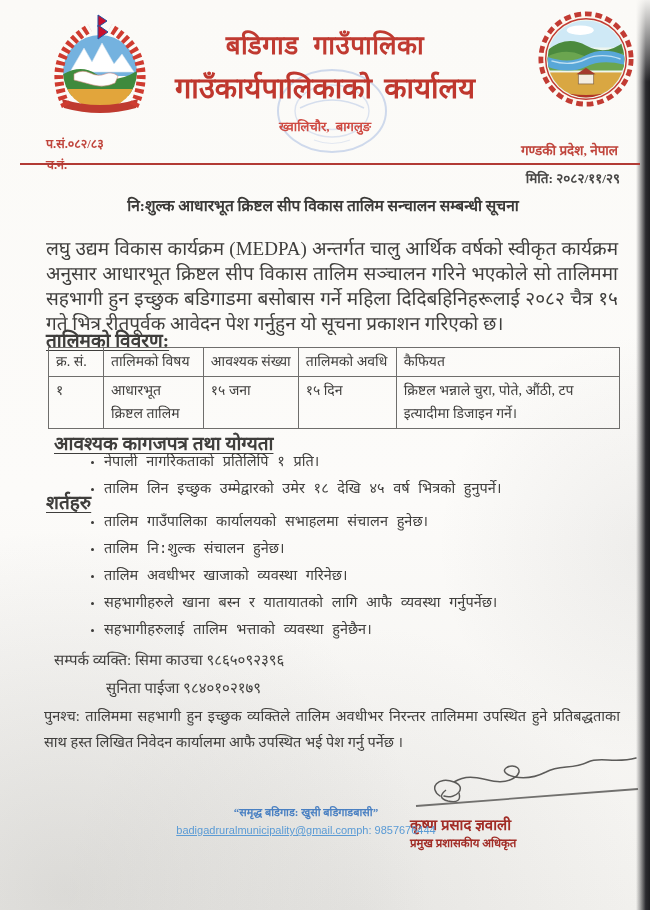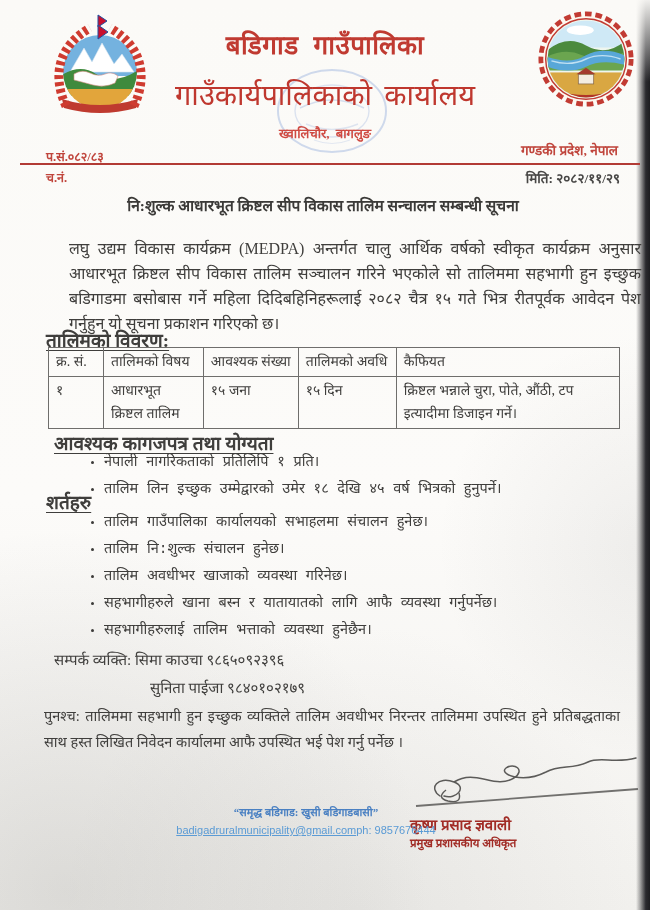--- a/index.html
+++ b/index.html
@@ -21,50 +21,50 @@
       linear-gradient(180deg, rgba(251,250,247,.95) 0%, rgba(251,250,247,0) 9%),
       linear-gradient(90deg, rgba(60,60,62,0) 0%, rgba(70,70,72,.45) 30%, #2a2a2e 70%, #1d1d20 100%);
   }
   .emblem-left { position:absolute; top:12px; left:44px; width:112px; height:112px; }
   .logo-right  { position:absolute; top:8px;  right:16px; width:96px;  height:102px; }
 
   .stamp { position:absolute; top:64px; left:270px; width:124px; height:94px; opacity:.55; filter:blur(.4px); z-index:0; }
 
   .header-text { position:absolute; top:26px; left:130px; width:390px; text-align:center; z-index:1; }
   .h-muni   { font-size:26px; font-weight:700; color:#c03a31; word-spacing:8px; letter-spacing:.5px; }
-  .h-office { font-size:29px; font-weight:400; color:#bf372e; word-spacing:5px; margin-top:12px; }
+  .h-office { font-size:29px; font-weight:700; color:#bf372e; word-spacing:5px; margin-top:5px; }
   .h-addr   { font-size:13px; font-weight:700; color:#cf4a42; margin-top:11px; word-spacing:3px; }
 
-  .ref-block { position:absolute; top:134px; left:46px; font-size:12.5px; font-weight:700; color:#c0453c; line-height:1.65;margin-top:13px; }
+  .ref-block { position:absolute; top:134px; left:46px; font-size:12.5px; font-weight:700; color:#c0453c; line-height:1.65; }
   .province  { position:absolute; top:141px; right:32px; font-size:13.5px; font-weight:700; color:#c0453c; }
   .red-line  { position:absolute; top:163px; left:20px; right:10px; border:none; border-top:2px solid #b23b35; }
   .date-line { position:absolute; top:169px; right:30px; font-size:13.5px; font-weight:600; color:#474645;padding-left:20px; }
 
   .doc-title { position:absolute; top:194px; left:40px; right:44px; text-align:center; font-size:15.5px; font-weight:700; color:#3b3a38; }
 
-  .intro { position:absolute; top:236px; left:46px; width:572px; font-size:16px; line-height:25px; text-align:justify;margin-left:23px; }
+  .intro { position:absolute; top:236px; left:46px; width:572px; font-size:19px; line-height:25px; text-align:justify; }
 
   .section-heading { font-size:19px; font-weight:700; color:#3f3e3c; text-decoration:underline; text-underline-offset:3px;text-align:right; }
   .tbl-heading  { position:absolute; top:327px; left:46px; }
   .req-heading  { position:absolute; top:430px; left:46px;margin-left:8px; }
   .cond-heading { position:absolute; top:489px; left:46px; }
 
   table.training { position:absolute; top:347px; left:48px; width:572px; border-collapse:collapse; font-size:14px; }
   table.training th, table.training td { border:1px solid #6f6e6c; padding:2px 7px 3px; text-align:left; vertical-align:top; font-weight:400; line-height:23px; }
   table.training th { white-space:nowrap; }
 
   ul.bullets { list-style:disc; margin:0; padding-left:18px; }
   ul.bullets li { font-size:14.5px; line-height:26px; margin-bottom:1px;font-family:Liberation Mono, monospace; }
   ul.bullets li::marker { font-size:11px; color:#3c3b39; }
   .req-list  { position:absolute; top:449px; left:86px; width:520px; }
   .cond-list { position:absolute; top:509px; left:86px; width:520px; }
   .cond-list li { line-height:27px; }
 
   .contact { position:absolute; top:646px; left:54px; font-size:15px; line-height:28px; }
-  .contact .line2 { margin-left:96px; }
+  .contact .line2 { margin-left:52px; }
 
   .postscript { position:absolute; top:703px; left:44px; width:576px; font-size:14.5px; line-height:26px; text-align:justify; }
 
   .sig-block { position:absolute; top:756px; right:8px; width:232px; text-align:left; }
   .sig-scrawl { width:232px; height:56px; display:block; }
   .sig-name  { font-size:15px; font-weight:700; color:#a12c26; margin-top:2px; }
   .sig-title { font-size:11.5px; font-weight:700; color:#a12c26; margin-top:1px; }
 
   .footer { position:absolute; top:804px; left:96px; width:420px; text-align:center; }
   .slogan { font-size:11px; font-weight:700; color:#4a80c2; }

